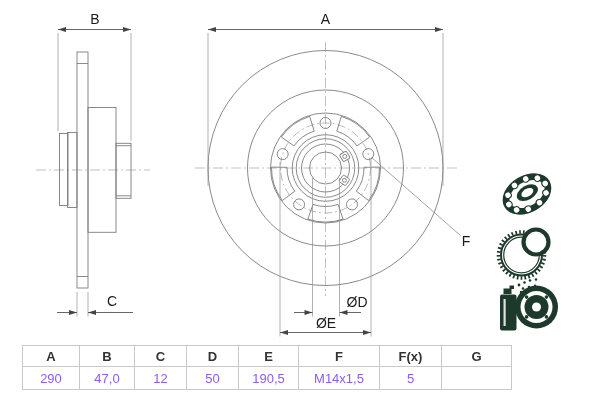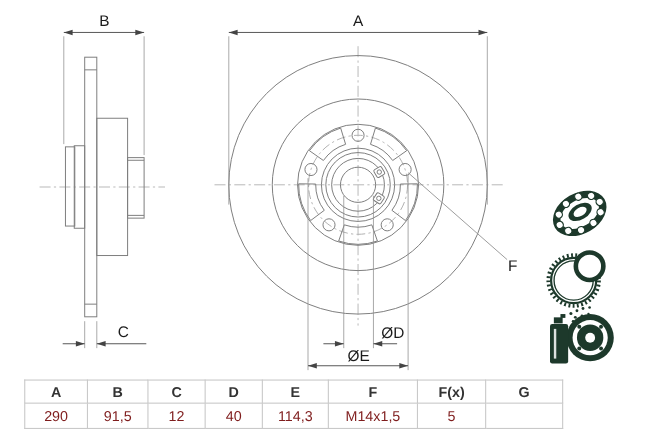--- a/index.html
+++ b/index.html
@@ -3,21 +3,21 @@
 <meta charset="utf-8">
 <style>
   html,body{margin:0;padding:0;background:#ffffff;}
   body{width:600px;height:400px;position:relative;font-family:"Liberation Sans",sans-serif;overflow:hidden;}
   #stage{position:absolute;top:0;left:0;width:600px;height:400px;}
   svg{position:absolute;top:0;left:0;}
   .dim-label{font-family:"Liberation Sans",sans-serif;font-size:14px;fill:#1b1b1b;}
   table.spec{position:absolute;left:22px;top:345px;width:489px;border-collapse:collapse;table-layout:fixed;background:#fff;}
   table.spec th,table.spec td{border:1px solid #c9c9c9;text-align:center;padding:0;font-family:"Liberation Sans",sans-serif;color:#333;overflow:hidden;white-space:nowrap;}
   table.spec th{height:20px;font-size:13px;font-weight:bold;}
-  table.spec td{height:22px;font-size:13px;font-weight:normal;color:#7f1d1d;}
+  table.spec td{height:22px;font-size:13px;font-weight:normal;color:#8b5cf6;}
 </style>
 </head>
 <body>
 
 <div id="stage">
 <svg width="600" height="400" viewBox="0 0 600 400">
 
   <g stroke="#7d7d7d" stroke-width="0.9" fill="none">
 
     <line x1="36" y1="170" x2="150" y2="170" stroke="#b8b8b8" stroke-dasharray="10 3 2 3"></line>
@@ -200,23 +200,23 @@
     <th>B</th>
     <th>C</th>
     <th>D</th>
     <th>E</th>
     <th>F</th>
     <th>F(x)</th>
     <th>G</th>
   </tr>
   <tr>
     <td>290</td>
-    <td>91,5</td>
+    <td>47,0</td>
     <td>12</td>
-    <td>40</td>
-    <td>114,3</td>
+    <td>50</td>
+    <td>190,5</td>
     <td>M14x1,5</td>
     <td>5</td>
     <td></td>
   </tr>
 </tbody>
     </table>
 </div>
 
 </body></html>

